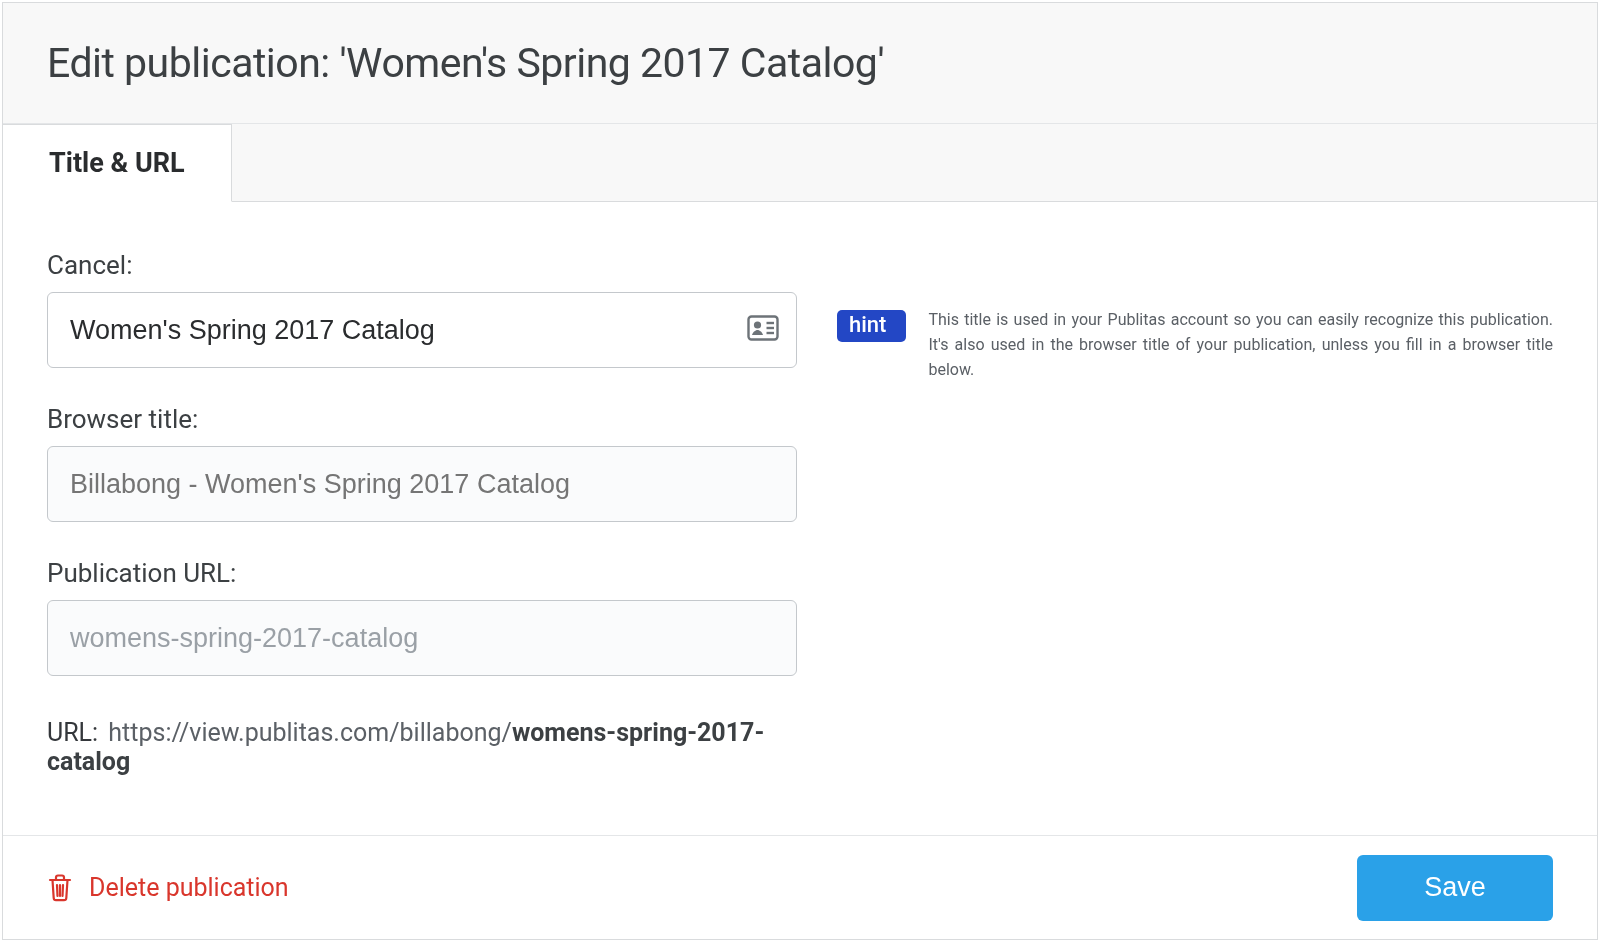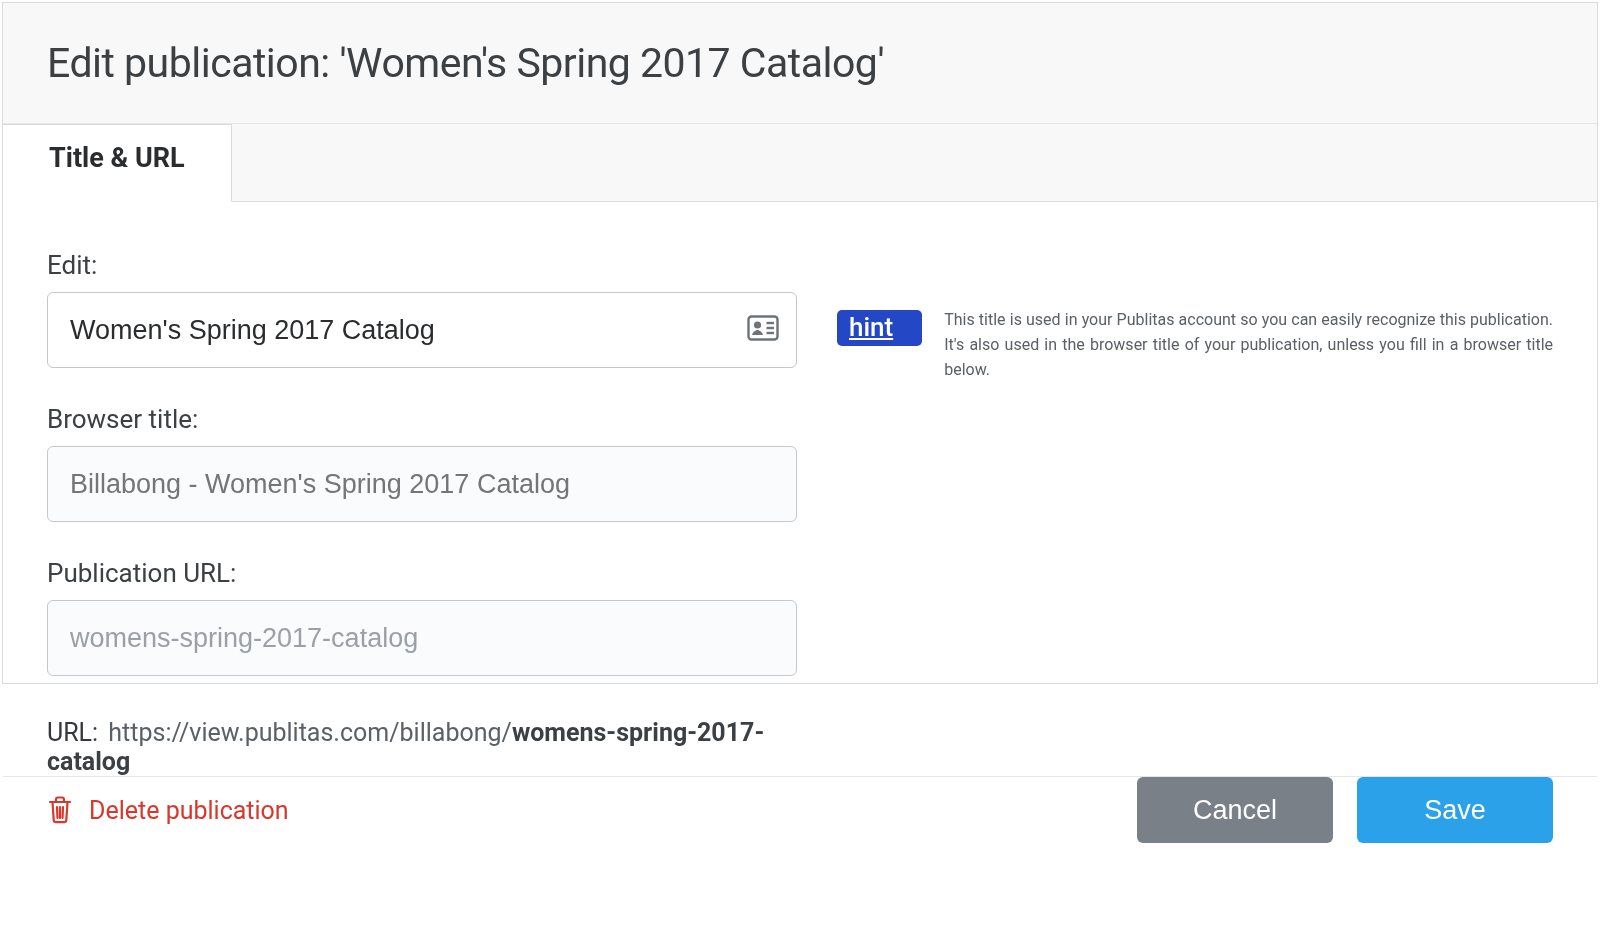--- a/index.html
+++ b/index.html
@@ -6,21 +6,21 @@
   html, body {
     width: 1600px;
     height: 942px;
     font-family: -apple-system, BlinkMacSystemFont, "Segoe UI", Roboto, "Helvetica Neue", Arial, sans-serif;
     background: #ffffff;
     color: #222;
   }
   .modal {
     position: relative;
     width: 1596px;
-    height: 682px;
+    height: 938px;
     margin: 2px;
     border: 1px solid #d9dbdd;
     background: #fff;
     display: flex;
     flex-direction: column;
   }
 
   
   .modal-header {
     background: #f8f8f8;
@@ -38,22 +38,23 @@
   .tabs-row {
     display: flex;
     align-items: flex-end;
     background: #f8f8f8;
     border-bottom: 1px solid #d9dbdd;
     height: 78px;
     padding-left: 0;
   }
   .tab {
     height: 78px;
-    padding: 17px 46px;
-    display: flex;
+    padding: 6px 46px;
+    display: flex;
+    align-items: center;
     font-size: 27px;
     color: #5b6066;
     border-right: 1px solid #d9dbdd;
     cursor: pointer;
   }
   .tab.active {
     background: #ffffff;
     font-weight: 700;
     color: #2a2c2e;
     border-top: 1px solid #d9dbdd;
@@ -127,28 +128,27 @@
     font-size: 25px;
     color: #34373b;
     margin-right: 4px;
     margin-top: 38px;
   }
 
   .hint-badge {
     display: inline-block;
     background: #2347c5;
     color: #fff;
-    font-size: 26px;
+    font-size: 22px;
     font-weight: 500;
     border-radius: 5px;
-    padding: 4px 29px 6px 12px;
+    padding: 4px 20px 6px 12px;
     margin-top: 2px;
     flex: 0 0 auto;
     line-height: 1;
-    text-decoration: underline;
   }
   .hint-text {
     font-size: 16px;
     color: #5b6066;
     line-height: 1.55;
     text-align: justify;
     max-width: 660px;
   }
 
   
@@ -198,21 +198,21 @@
     <div class="tab active">
       <span>Title &amp; URL</span>
     </div>
   </div>
 
   <div class="modal-body">
 
     <div class="form-column">
 
       <div class="field-group">
-        <label class="field-label">Edit:</label>
+        <label class="field-label">Cancel:</label>
         <div class="text-input-wrapper">
           <input type="text" class="text-input" value="Women's Spring 2017 Catalog" style="">
           <span class="contact-icon">
             <svg width="32" height="26" viewBox="0 0 32 26" fill="none" stroke="currentColor" stroke-width="2.4">
               <rect x="1.5" y="1.5" width="29" height="23" rx="3" ry="3"></rect>
               <circle cx="10.5" cy="10" r="3.6" fill="currentColor" stroke="none"></circle>
               <path d="M5 20c1-3.6 4-5 5.5-5s4.5 1.4 5.5 5" fill="currentColor" stroke="none"></path>
               <line x1="19.5" y1="8" x2="27" y2="8"></line>
               <line x1="19.5" y1="13" x2="27" y2="13"></line>
               <line x1="19.5" y1="18" x2="27" y2="18"></line>
@@ -253,18 +253,17 @@
           <path d="M9 7V4.5c0-1 .9-2 2-2h4c1.1 0 2 1 2 2V7"></path>
           <path d="M5.5 7l1.2 18c.08 1.2 1.1 2.2 2.3 2.2h8c1.2 0 2.22-1 2.3-2.2L20.5 7"></path>
           <line x1="10" y1="12" x2="10.5" y2="23"></line>
           <line x1="13" y1="12" x2="13" y2="23"></line>
           <line x1="16" y1="12" x2="15.5" y2="23"></line>
         </svg>
       </span>
       <span>Delete publication</span>
     </div>
     <div class="footer-buttons">
-      <button class="btn btn-cancel">Cancel</button>
       <button class="btn btn-save">Save</button>
     </div>
   </div>
 
 </div>
 
 </body></html>

